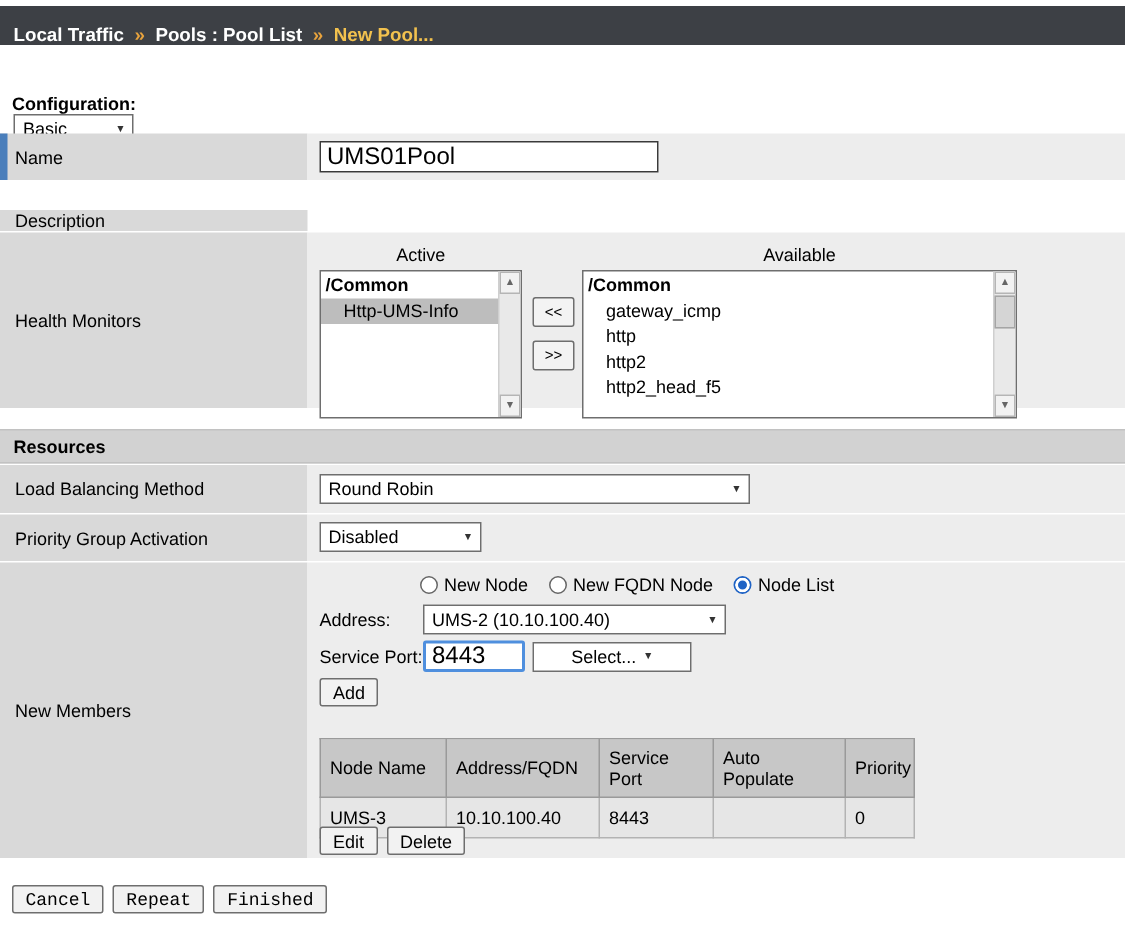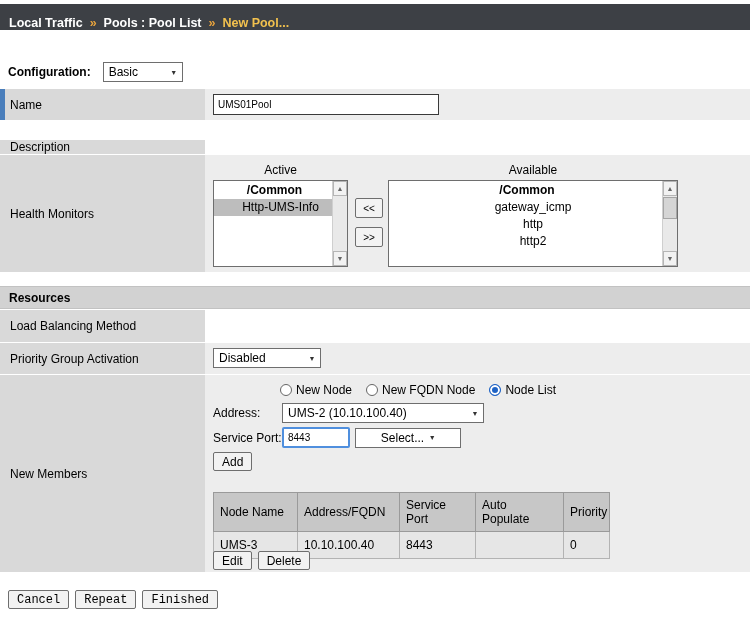--- a/index.html
+++ b/index.html
@@ -7,40 +7,40 @@
   .page { position:relative; width:750px; height:617px; background:#ffffff; font-size:12px; color:#000; overflow:hidden; }
 
   
   .breadcrumb { position:absolute; top:4px; left:0; width:750px; height:26px; background:#3d4045;
     display:flex; align-items:flex-end; padding:0 9px; gap:7px; font-weight:bold; font-size:12.5px; }
   .bc-item { color:#ffffff; cursor:pointer; }
   .bc-sep { color:#e8a33d; }
   .bc-current { color:#f2c14e; }
 
   
-  .config-row { position:absolute; top:62px; left:8px; display:flex; align-items:center; gap:12px; }
+  .config-row { position:absolute; top:62px; left:8px; display:flex; align-items:center; gap:0;flex-direction:column; }
   .cfg-label { font-weight:bold; }
 
   
   .select { height:20px; background:#fff; border:1px solid #6e6e6e; display:flex; align-items:center;
     justify-content:space-between; padding-left:5px; cursor:default; }
   .select .arrow { width:16px; display:flex; align-items:center; justify-content:center; font-size:7px; color:#333; }
 
   
   .row { position:absolute; left:0; width:750px; display:flex; }
   .label-cell { width:205px; background:#d9d9d9; display:flex; align-items:center; padding-left:10px; position:relative; }
   .content-cell { flex:1; background:#ededed; position:relative; }
   .row-marker { position:absolute; left:0; top:0; width:5px; height:100%; background:#4a7ebb; }
 
-  .text-input { height:21px; border:1px solid #3a3a3a; background:#fff; font-family:inherit; font-size:10px; padding:0 4px; }
+  .text-input { height:21px; border:1px solid #3a3a3a; background:#fff; font-family:inherit; font-size:16px; padding:0 4px; }
   .text-input.focused { border:2px solid #4f8fde; border-radius:2px; }
 
   
   .hm-col-header { position:absolute; top:8px; text-align:center; }
-  .listbox { position:absolute; top:25px; height:87px; background:#fff; border:1px solid #6e6e6e; display:flex; overflow:hidden;text-align:center; }
+  .listbox { position:absolute; top:25px; height:99px; background:#fff; border:1px solid #6e6e6e; display:flex; overflow:hidden; }
   .lb-items { flex:1; overflow:hidden; padding-top:1px; }
   .lb-item { height:17px; line-height:17px; padding-left:15px; white-space:nowrap; overflow:hidden; }
   .lb-group { font-weight:bold; padding-left:3px; }
   .lb-selected { background:#bdbdbd; }
   .scrollbar { width:15px; background:#e9e9e9; border-left:1px solid #cfcfcf; display:flex; flex-direction:column; }
   .sb-btn { height:15px; background:#f2f2f2; border:1px solid #b5b5b5; font-size:7px; color:#666;
     display:flex; align-items:center; justify-content:center; }
   .sb-track { flex:1; position:relative; }
   .sb-thumb { position:absolute; top:1px; left:0; right:0; height:22px; background:#d5d5d5; border:1px solid #a5a5a5; }
   .hm-btn { position:absolute; width:28px; height:20px; background:#f3f3f3; border:1px solid #6e6e6e; border-radius:2px;
@@ -132,39 +132,46 @@
 
       <div class="hm-btn" style="left:150px; top:43px;">&lt;&lt;</div>
       <div class="hm-btn" style="left:150px; top:72px;">&gt;&gt;</div>
 
       <div class="listbox" style="left:183px; width:290px;">
         <div class="lb-items">
           <div class="lb-item lb-group">/Common</div>
           <div class="lb-item">gateway_icmp</div>
           <div class="lb-item">http</div>
           <div class="lb-item">http2</div>
+          <div class="lb-item">http2_head_f5</div>
         </div>
         <div class="scrollbar">
           <div class="sb-btn">▲</div>
           <div class="sb-track">
             <div class="sb-thumb"></div>
           </div>
           <div class="sb-btn">▼</div>
         </div>
       </div>
     </div>
   </div>
 
   <div class="section-bar" style="top:286px;">
     <span>Resources</span>
   </div>
 
   <div class="row" style="top:310px; height:32px;">
     <div class="label-cell">
       <span>Load Balancing Method</span>
+    </div>
+    <div class="content-cell">
+      <div class="select" style="position:absolute; left:8px; top:6px; width:287px;">
+        <span>Round Robin</span>
+        <span class="arrow">▼</span>
+      </div>
     </div>
   </div>
 
   <div class="row" style="top:343px; height:31px;">
     <div class="label-cell">
       <span>Priority Group Activation</span>
     </div>
     <div class="content-cell">
       <div class="select" style="position:absolute; left:8px; top:5px; width:108px;">
         <span>Disabled</span>

